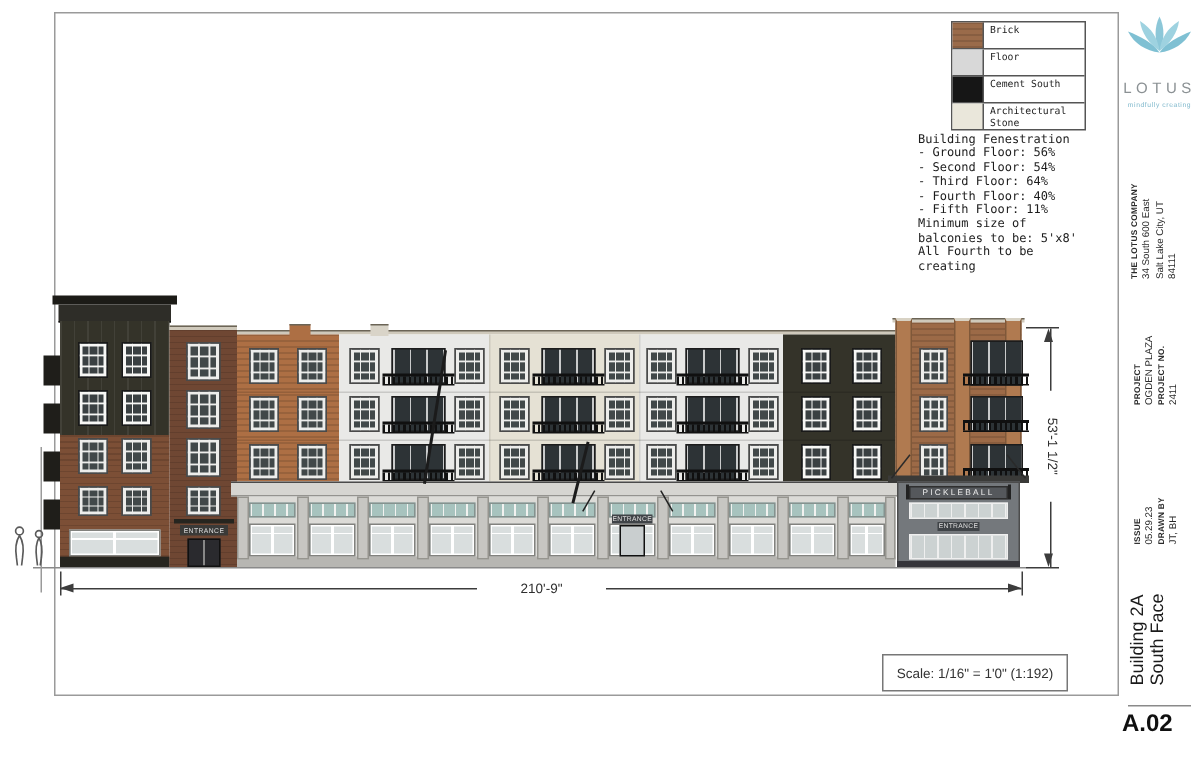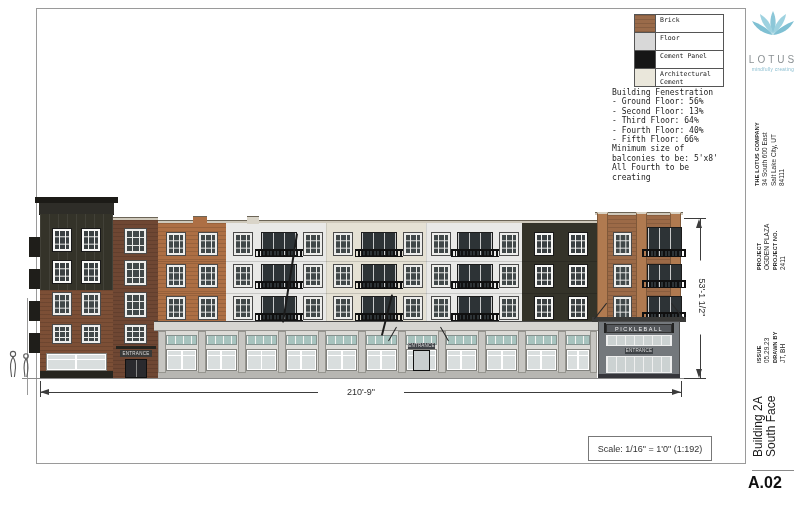--- a/index.html
+++ b/index.html
@@ -62,35 +62,35 @@
     <div class="lrow">
       <div class="lsw brickT" style="background-color:#9a6b4a"></div>
       <div class="llab">Brick</div>
     </div>
     <div class="lrow">
       <div class="lsw" style="background-color:#d8d8d8"></div>
       <div class="llab">Floor</div>
     </div>
     <div class="lrow">
       <div class="lsw" style="background-color:#161616"></div>
-      <div class="llab">Cement Panel</div>
+      <div class="llab">Cement South</div>
     </div>
     <div class="lrow">
       <div class="lsw" style="background-color:#eae7db"></div>
-      <div class="llab">Architectural Cement</div>
+      <div class="llab">Architectural Stone</div>
     </div>
   </div>
 
   <div class="notes">
     <div>Building Fenestration</div>
     <div>- Ground Floor: 56%</div>
-    <div>- Second Floor: 13%</div>
+    <div>- Second Floor: 54%</div>
     <div>- Third Floor: 64%</div>
     <div>- Fourth Floor: 40%</div>
-    <div>- Fifth Floor: 66%</div>
+    <div>- Fifth Floor: 11%</div>
     <div>Minimum size of</div>
     <div>balconies to be: 5'x8'</div>
     <div>All Fourth to be</div>
     <div>creating</div>
   </div>
 
   <div class="d" style="left:22px;top:378px;width:662px;height:1px;background:#8a8a8a"></div>
   <div class="d" style="left:27px;top:298px;width:1px;height:97px;background:#9a9a9a"></div>
   <svg class="d" style="left:6px;top:348px" width="34" height="30" viewBox="0 0 34 30">
     <g stroke="#5a5a5a" fill="none" stroke-width="1.1">

